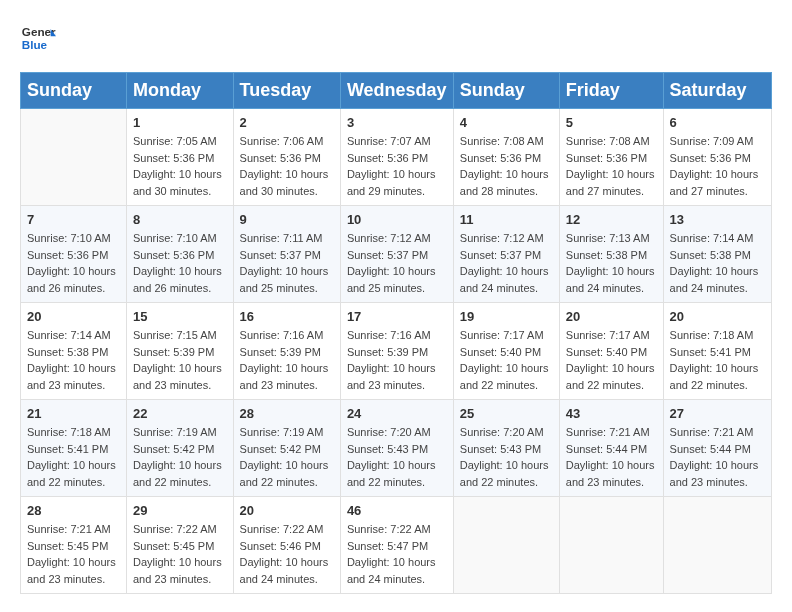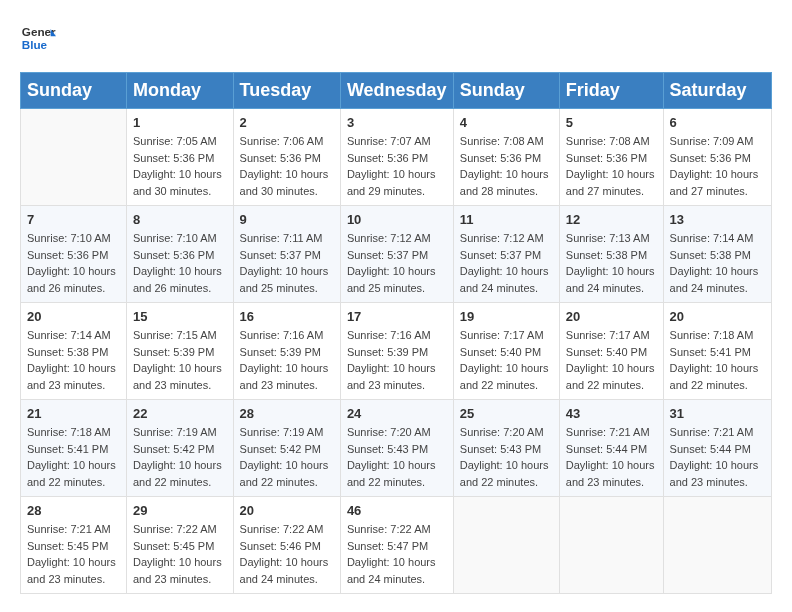--- a/index.html
+++ b/index.html
@@ -208,21 +208,21 @@
         </td>
         <td>
           <div class="day-number">25</div>
           <div class="day-info">Sunrise: 7:20 AM<br>Sunset: 5:43 PM<br>Daylight: 10 hours and 22 minutes.</div>
         </td>
         <td>
           <div class="day-number">43</div>
           <div class="day-info">Sunrise: 7:21 AM<br>Sunset: 5:44 PM<br>Daylight: 10 hours and 23 minutes.</div>
         </td>
         <td>
-          <div class="day-number">31</div>
+          <div class="day-number">27</div>
           <div class="day-info">Sunrise: 7:21 AM<br>Sunset: 5:44 PM<br>Daylight: 10 hours and 23 minutes.</div>
         </td>
       </tr>
       <tr>
         <td>
           <div class="day-number">28</div>
           <div class="day-info">Sunrise: 7:21 AM<br>Sunset: 5:45 PM<br>Daylight: 10 hours and 23 minutes.</div>
         </td>
         <td>
           <div class="day-number">29</div>

